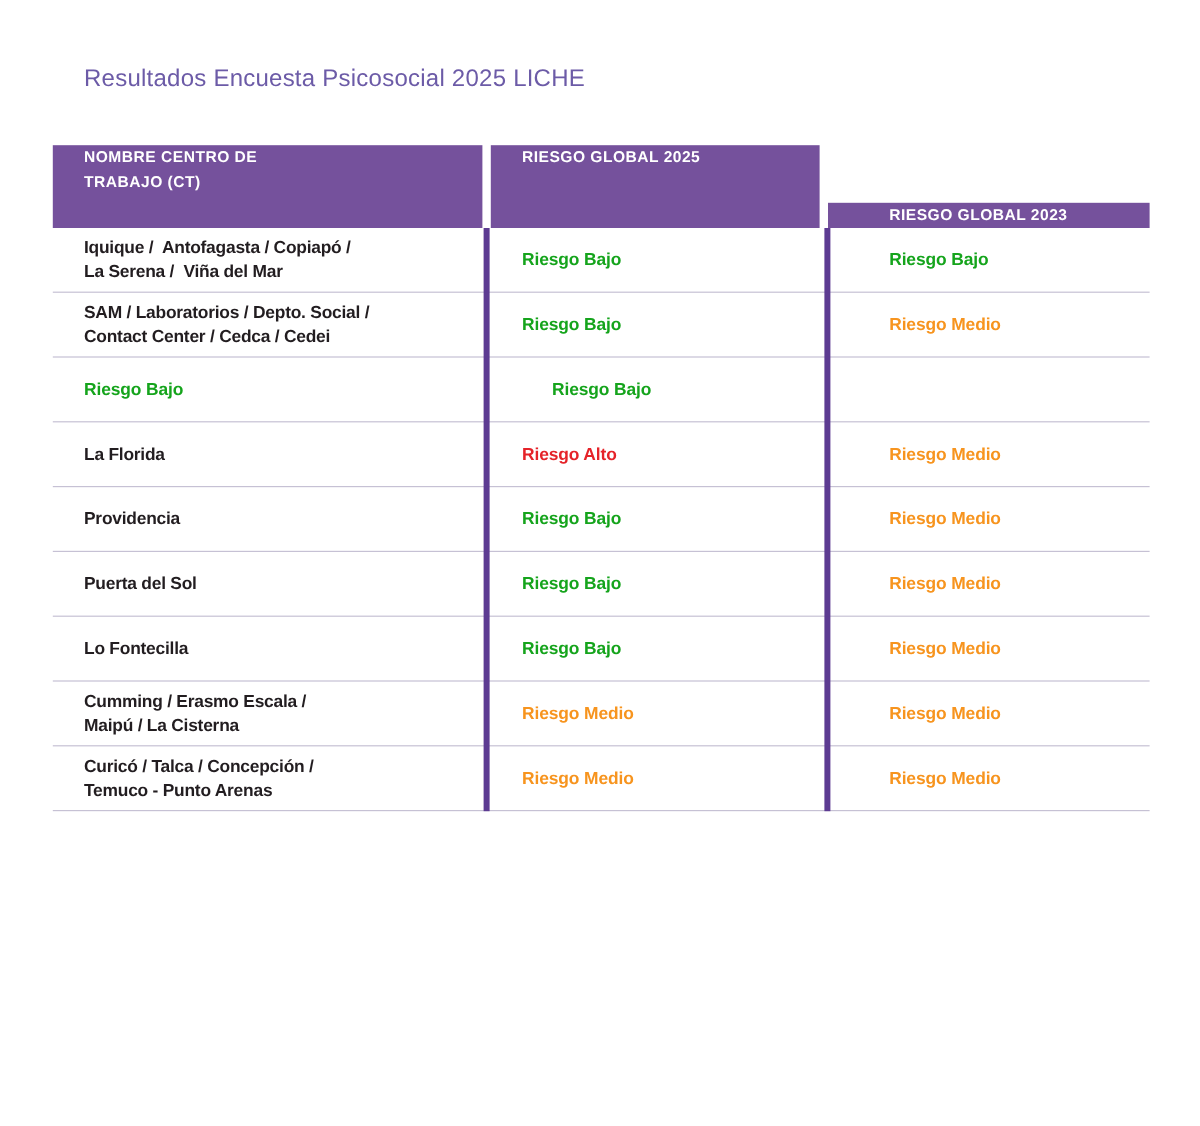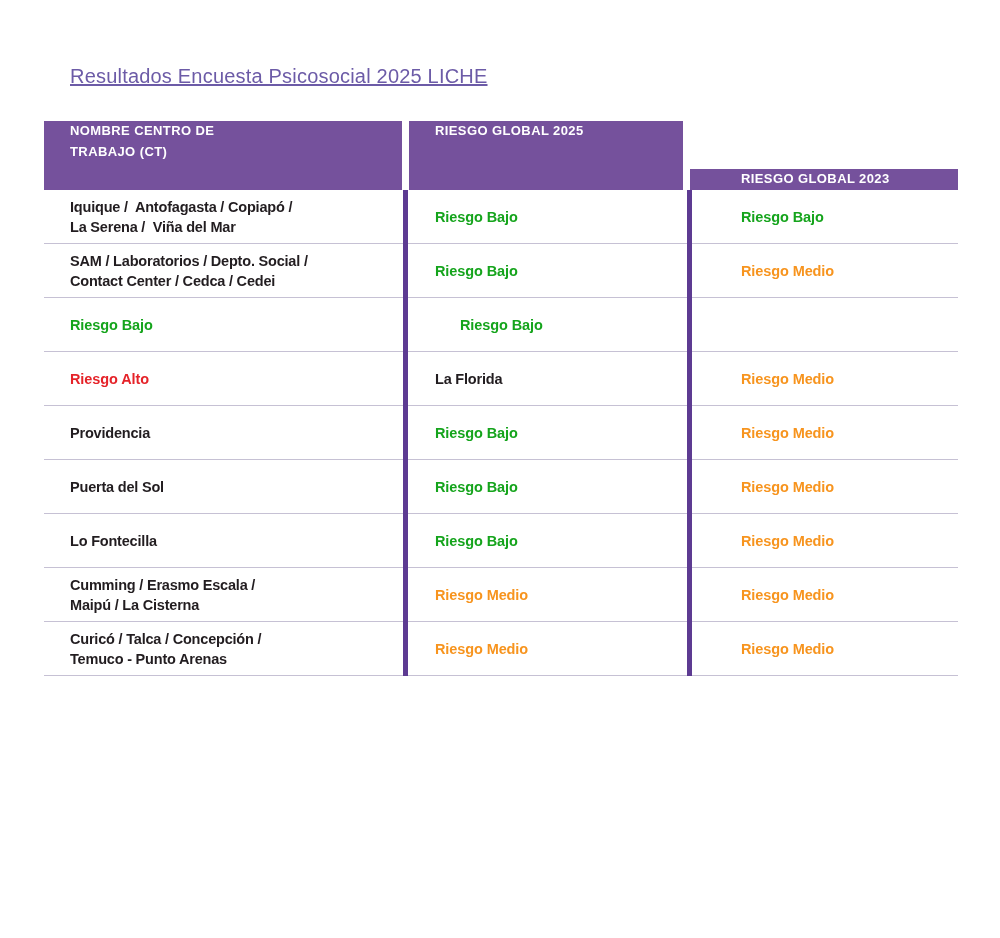--- a/index.html
+++ b/index.html
@@ -10,26 +10,25 @@
   body {
     width: 1000px;
     height: 938px;
     font-family: "Liberation Sans", sans-serif;
     position: relative;
     overflow: hidden;
   }
   .page-title {
     position: absolute;
     left: 70px;
-    top: 65px;
+    top: 55px;
     font-size: 20px;
     font-weight: 400;
     letter-spacing: 0.2px;
     color: var(--title_color, #6C5BA7);
-    text-decoration: underline;
   }
   .table {
     position: absolute;
     left: 44px;
     top: 121px;
     width: 914px;
   }
   .header-row {
     display: grid;
     grid-template-columns: 358px 274px 268px;
@@ -137,24 +136,24 @@
       </div>
       <div class="row">
         <div class="cell c2">
           <span class="risk" style="color: rgb(21, 164, 28);">Riesgo Bajo</span>
         </div>
         <div class="cell c3">
           <span class="risk" style="color: rgb(21, 164, 28);">Riesgo Bajo</span>
         </div>
       </div>
       <div class="row">
+        <div class="cell c1 pre">La Florida</div>
         <div class="cell c2">
           <span class="risk" style="color: rgb(229, 35, 41);">Riesgo Alto</span>
         </div>
-        <div class="cell c1 pre">La Florida</div>
         <div class="cell c3">
           <span class="risk" style="color: rgb(247, 148, 30);">Riesgo Medio</span>
         </div>
       </div>
       <div class="row">
         <div class="cell c1 pre">Providencia</div>
         <div class="cell c2">
           <span class="risk" style="color: rgb(21, 164, 28);">Riesgo Bajo</span>
         </div>
         <div class="cell c3">

